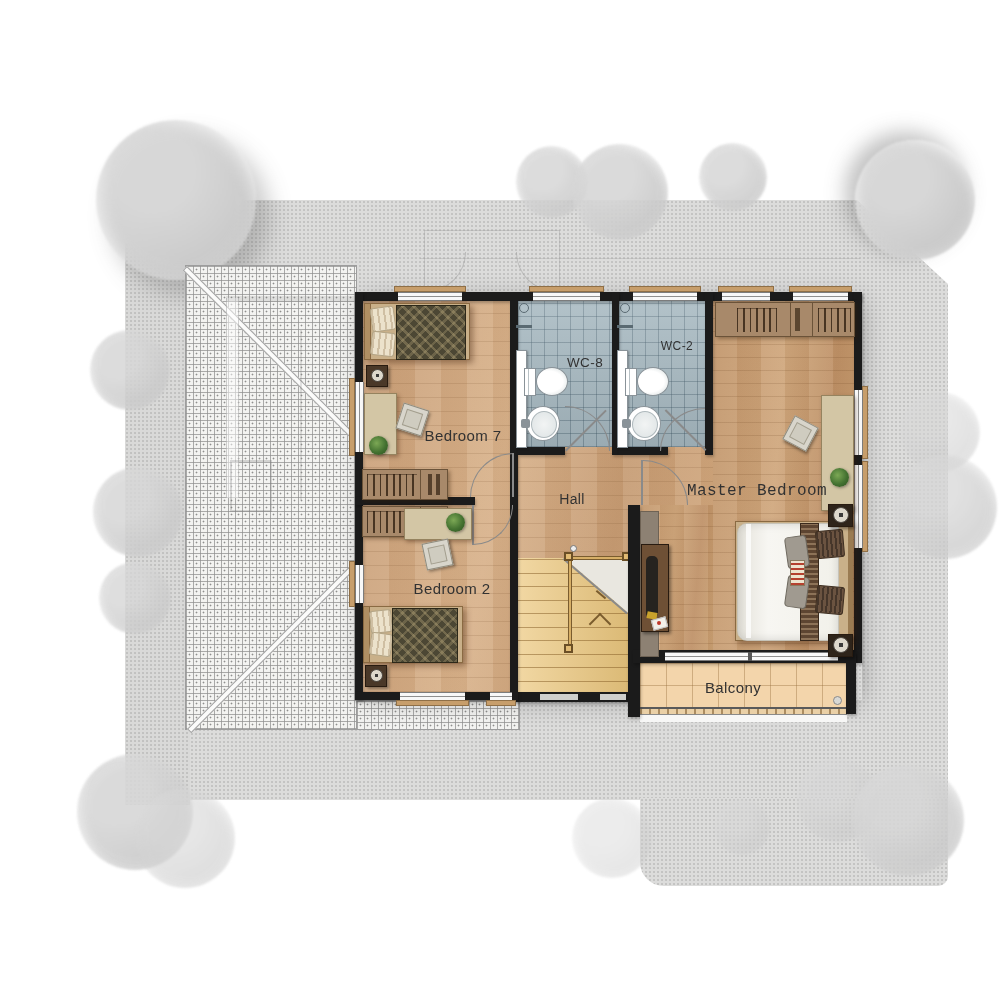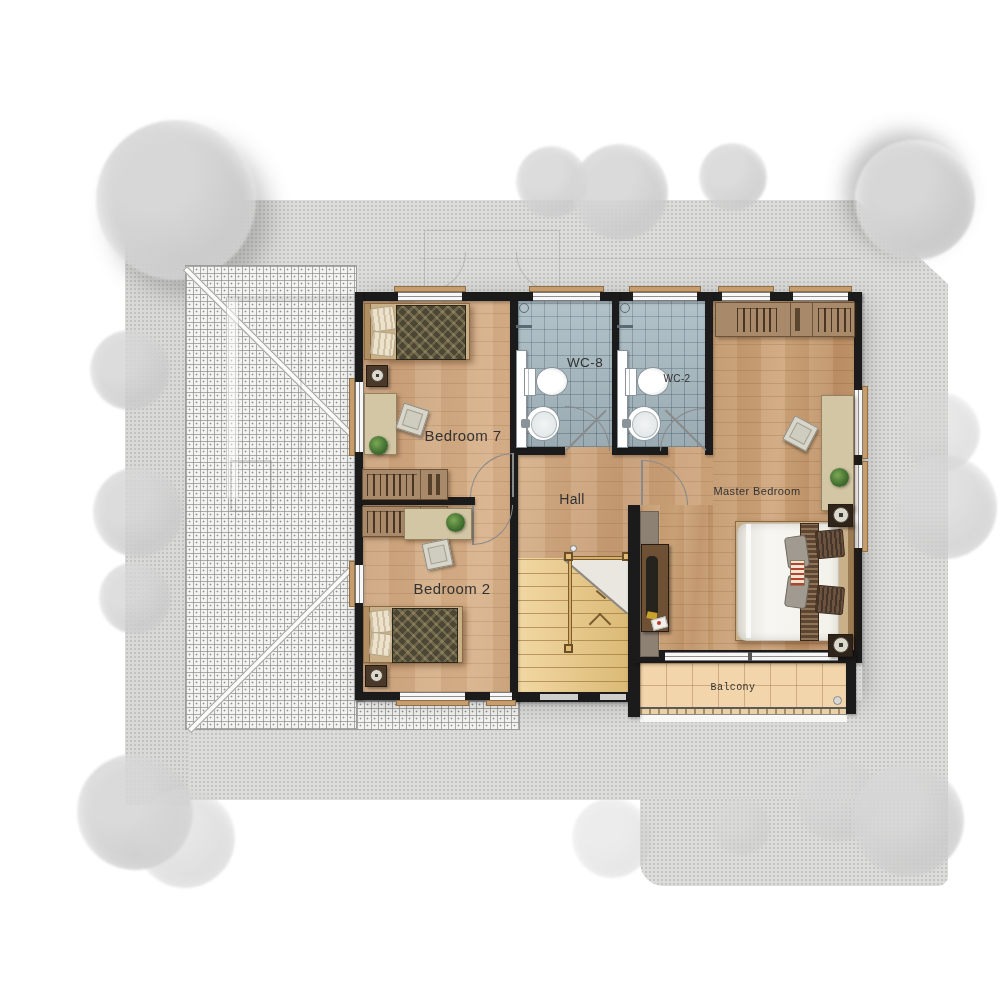--- a/index.html
+++ b/index.html
@@ -303,19 +303,19 @@
   <div class="wc-white" style="left:625px;top:368px;width:12px;height:28px;background-image:linear-gradient(90deg,rgba(0,0,0,0) 30%,#b9c2c6 30% 42%,rgba(0,0,0,0) 42%);"></div>
   <div class="wc-white" style="left:637px;top:367px;width:32px;height:29px;border-radius:50%;background:radial-gradient(ellipse at 38% 50%,#fff 0 55%,#e8ecec 76%,#ccd3d5);"></div>
   <div class="wc-white" style="left:627px;top:406px;width:34px;height:35px;border-radius:50%;"></div>
   <div class="ghost" style="left:632px;top:411px;width:24px;height:25px;border:1px solid #aeb8bc;border-radius:50%;background:radial-gradient(#f2f4f4,#dde3e4);"></div>
   <div class="ghost" style="left:622px;top:419px;width:9px;height:9px;background:#8a9399;border-radius:2px;"></div>
   <div class="ghost" style="left:620px;top:303px;width:10px;height:10px;border:1.5px solid #5a6a72;border-radius:50%;box-sizing:border-box;"></div>
   <div class="ghost" style="left:617px;top:325px;width:16px;height:3px;background:#5a6a72;"></div>
 
   <div class="lbl" style="left:463px;top:435px;font-size:15px;">Bedroom 7</div>
   <div class="lbl" style="left:585px;top:362px;font-size:13.5px;">WC-8</div>
-  <div class="lbl" style="left:677px;top:378px;font-size:10px;">WC-2</div>
-  <div class="lbl" style="left:757px;top:491px;font-size:11px;">Master Bedroom</div>
+  <div class="lbl" style="left:677px;top:346px;font-size:12px;">WC-2</div>
+  <div class="lbl" style="left:757px;top:491px;font-size:16px;font-family:Liberation Mono, monospace;">Master Bedroom</div>
   <div class="lbl" style="left:572px;top:499px;font-size:14px;">Hall</div>
   <div class="lbl" style="left:452px;top:588px;font-size:15px;">Bedroom 2</div>
-  <div class="lbl" style="left:733px;top:687px;font-size:10px;font-family:Liberation Mono, monospace;">Balcony</div>
+  <div class="lbl" style="left:733px;top:687px;font-size:15px;">Balcony</div>
 
 </div>
 
 </body></html>

